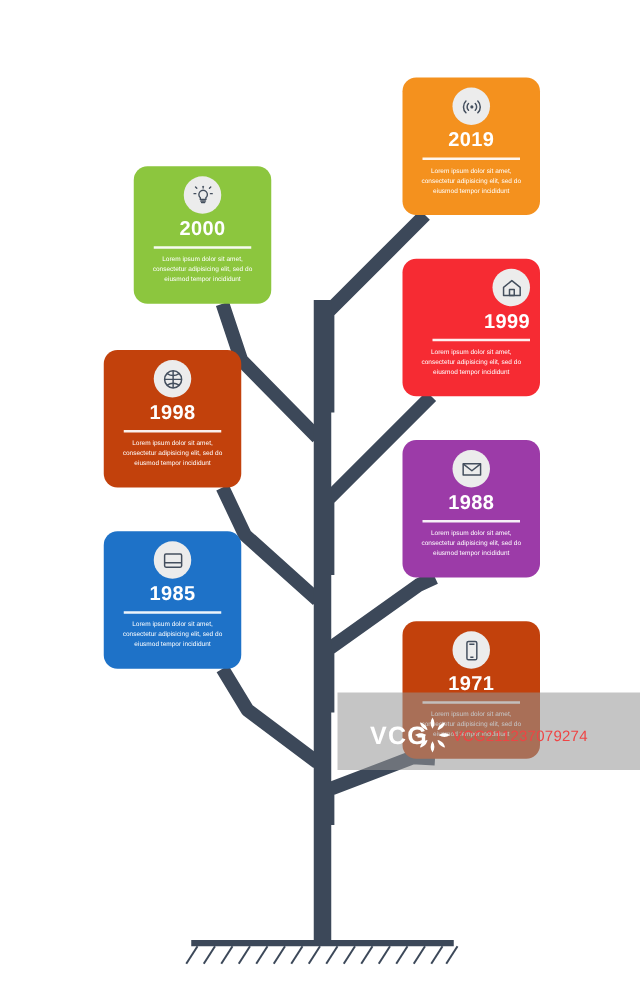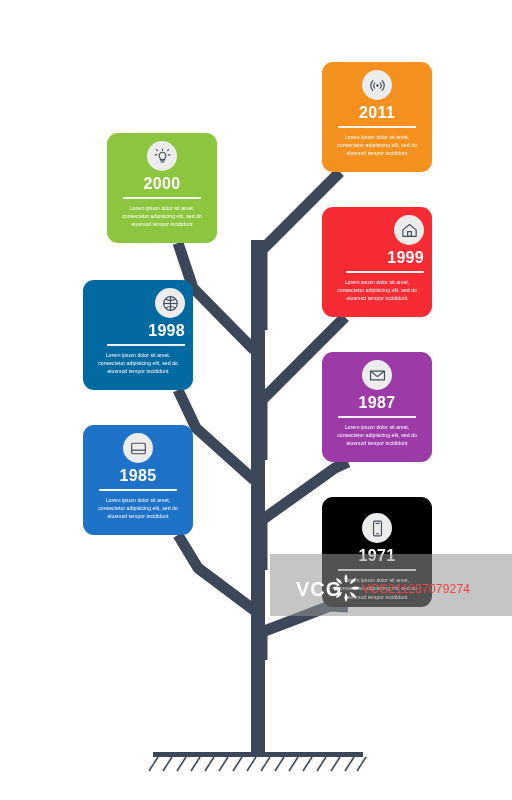--- a/index.html
+++ b/index.html
@@ -170,21 +170,21 @@
   <div class="card" style="left:322px; top:62px; background:#F4911E;">
     <div class="icon-circle">
       <svg width="19" height="19" viewBox="0 0 24 24" fill="none" stroke="#444f5e" stroke-width="1.5" stroke-linecap="round">
         <circle cx="12" cy="12" r="1.6" fill="#444f5e" stroke="none"></circle>
         <path d="M8.6 8.6a4.8 4.8 0 0 0 0 6.8"></path>
         <path d="M15.4 8.6a4.8 4.8 0 0 1 0 6.8"></path>
         <path d="M6 6a8.5 8.5 0 0 0 0 12"></path>
         <path d="M18 6a8.5 8.5 0 0 1 0 12"></path>
       </svg>
     </div>
-    <div class="card-year">2011</div>
+    <div class="card-year">2019</div>
     <div class="card-divider"></div>
     <div class="card-text">Lorem ipsum dolor sit amet, consectetur adipisicing elit, sed do eiusmod tempor incididunt</div>
   </div>
 
   <div class="card" style="left:83px; top:133px; background:#8CC63E;margin-left:24px;">
     <div class="icon-circle">
       <svg width="19" height="19" viewBox="0 0 24 24" fill="none" stroke="#444f5e" stroke-width="1.4" stroke-linecap="round">
         <path d="M9.2 14.2a4.3 4.3 0 1 1 5.6 0v1.6H9.2z"></path>
         <line x1="9.6" y1="17.4" x2="14.4" y2="17.4"></line>
         <line x1="10.4" y1="19" x2="13.6" y2="19"></line>
@@ -205,21 +205,21 @@
       <svg width="19" height="19" viewBox="0 0 24 24" fill="none" stroke="#444f5e" stroke-width="1.5" stroke-linejoin="round">
         <path d="M3.6 11.2 12 4.4l8.4 6.8v8.2H3.6z"></path>
         <rect x="9.6" y="13.4" width="4.8" height="6"></rect>
       </svg>
     </div>
     <div class="card-year">1999</div>
     <div class="card-divider"></div>
     <div class="card-text">Lorem ipsum dolor sit amet, consectetur adipisicing elit, sed do eiusmod tempor incididunt</div>
   </div>
 
-  <div class="card" style="left:83px; top:280px; background:#0369a1;align-items:flex-end;">
+  <div class="card" style="left:83px; top:280px; background:#c2410c;">
     <div class="icon-circle">
       <svg width="19" height="19" viewBox="0 0 24 24" fill="none" stroke="#444f5e" stroke-width="1.5">
         <circle cx="12" cy="12" r="8.6"></circle>
         <line x1="3.4" y1="12" x2="20.6" y2="12"></line>
         <line x1="12" y1="3.4" x2="12" y2="20.6"></line>
         <path d="M6 6.2c3.6 2.4 8.4 2.4 12 0"></path>
         <path d="M6 17.8c3.6-2.4 8.4-2.4 12 0"></path>
       </svg>
     </div>
     <div class="card-year">1998</div>
@@ -227,38 +227,38 @@
     <div class="card-text">Lorem ipsum dolor sit amet, consectetur adipisicing elit, sed do eiusmod tempor incididunt</div>
   </div>
 
   <div class="card" style="left:322px; top:352px; background:#9C3BA8;">
     <div class="icon-circle">
       <svg width="19" height="19" viewBox="0 0 24 24" fill="none" stroke="#444f5e" stroke-width="1.5" stroke-linejoin="round">
         <rect x="3.2" y="6.4" width="17.6" height="11.2"></rect>
         <path d="M3.2 6.4 12 13.4l8.8-7"></path>
       </svg>
     </div>
-    <div class="card-year">1987</div>
+    <div class="card-year">1988</div>
     <div class="card-divider"></div>
     <div class="card-text">Lorem ipsum dolor sit amet, consectetur adipisicing elit, sed do eiusmod tempor incididunt</div>
   </div>
 
   <div class="card" style="left:83px; top:425px; background:#1E72C8;">
     <div class="icon-circle">
       <svg width="19" height="19" viewBox="0 0 24 24" fill="none" stroke="#444f5e" stroke-width="1.5" stroke-linejoin="round">
         <rect x="3.4" y="5.4" width="17.2" height="13.2" rx="1.4"></rect>
         <line x1="3.4" y1="14.2" x2="20.6" y2="14.2"></line>
       </svg>
     </div>
     <div class="card-year">1985</div>
     <div class="card-divider"></div>
     <div class="card-text">Lorem ipsum dolor sit amet, consectetur adipisicing elit, sed do eiusmod tempor incididunt</div>
   </div>
 
-  <div class="card" style="left:322px; top:497px; background:#000000;justify-content:flex-end;">
+  <div class="card" style="left:322px; top:497px; background:#c2410c;">
     <div class="icon-circle">
       <svg width="19" height="19" viewBox="0 0 24 24" fill="none" stroke="#444f5e" stroke-width="1.5" stroke-linejoin="round">
         <rect x="7" y="2.8" width="10" height="18.4" rx="1.6"></rect>
         <line x1="9.4" y1="5.6" x2="14.6" y2="5.6"></line>
         <line x1="10.4" y1="18.6" x2="13.6" y2="18.6"></line>
       </svg>
     </div>
     <div class="card-year">1971</div>
     <div class="card-divider"></div>
     <div class="card-text">Lorem ipsum dolor sit amet, consectetur adipisicing elit, sed do eiusmod tempor incididunt</div>

